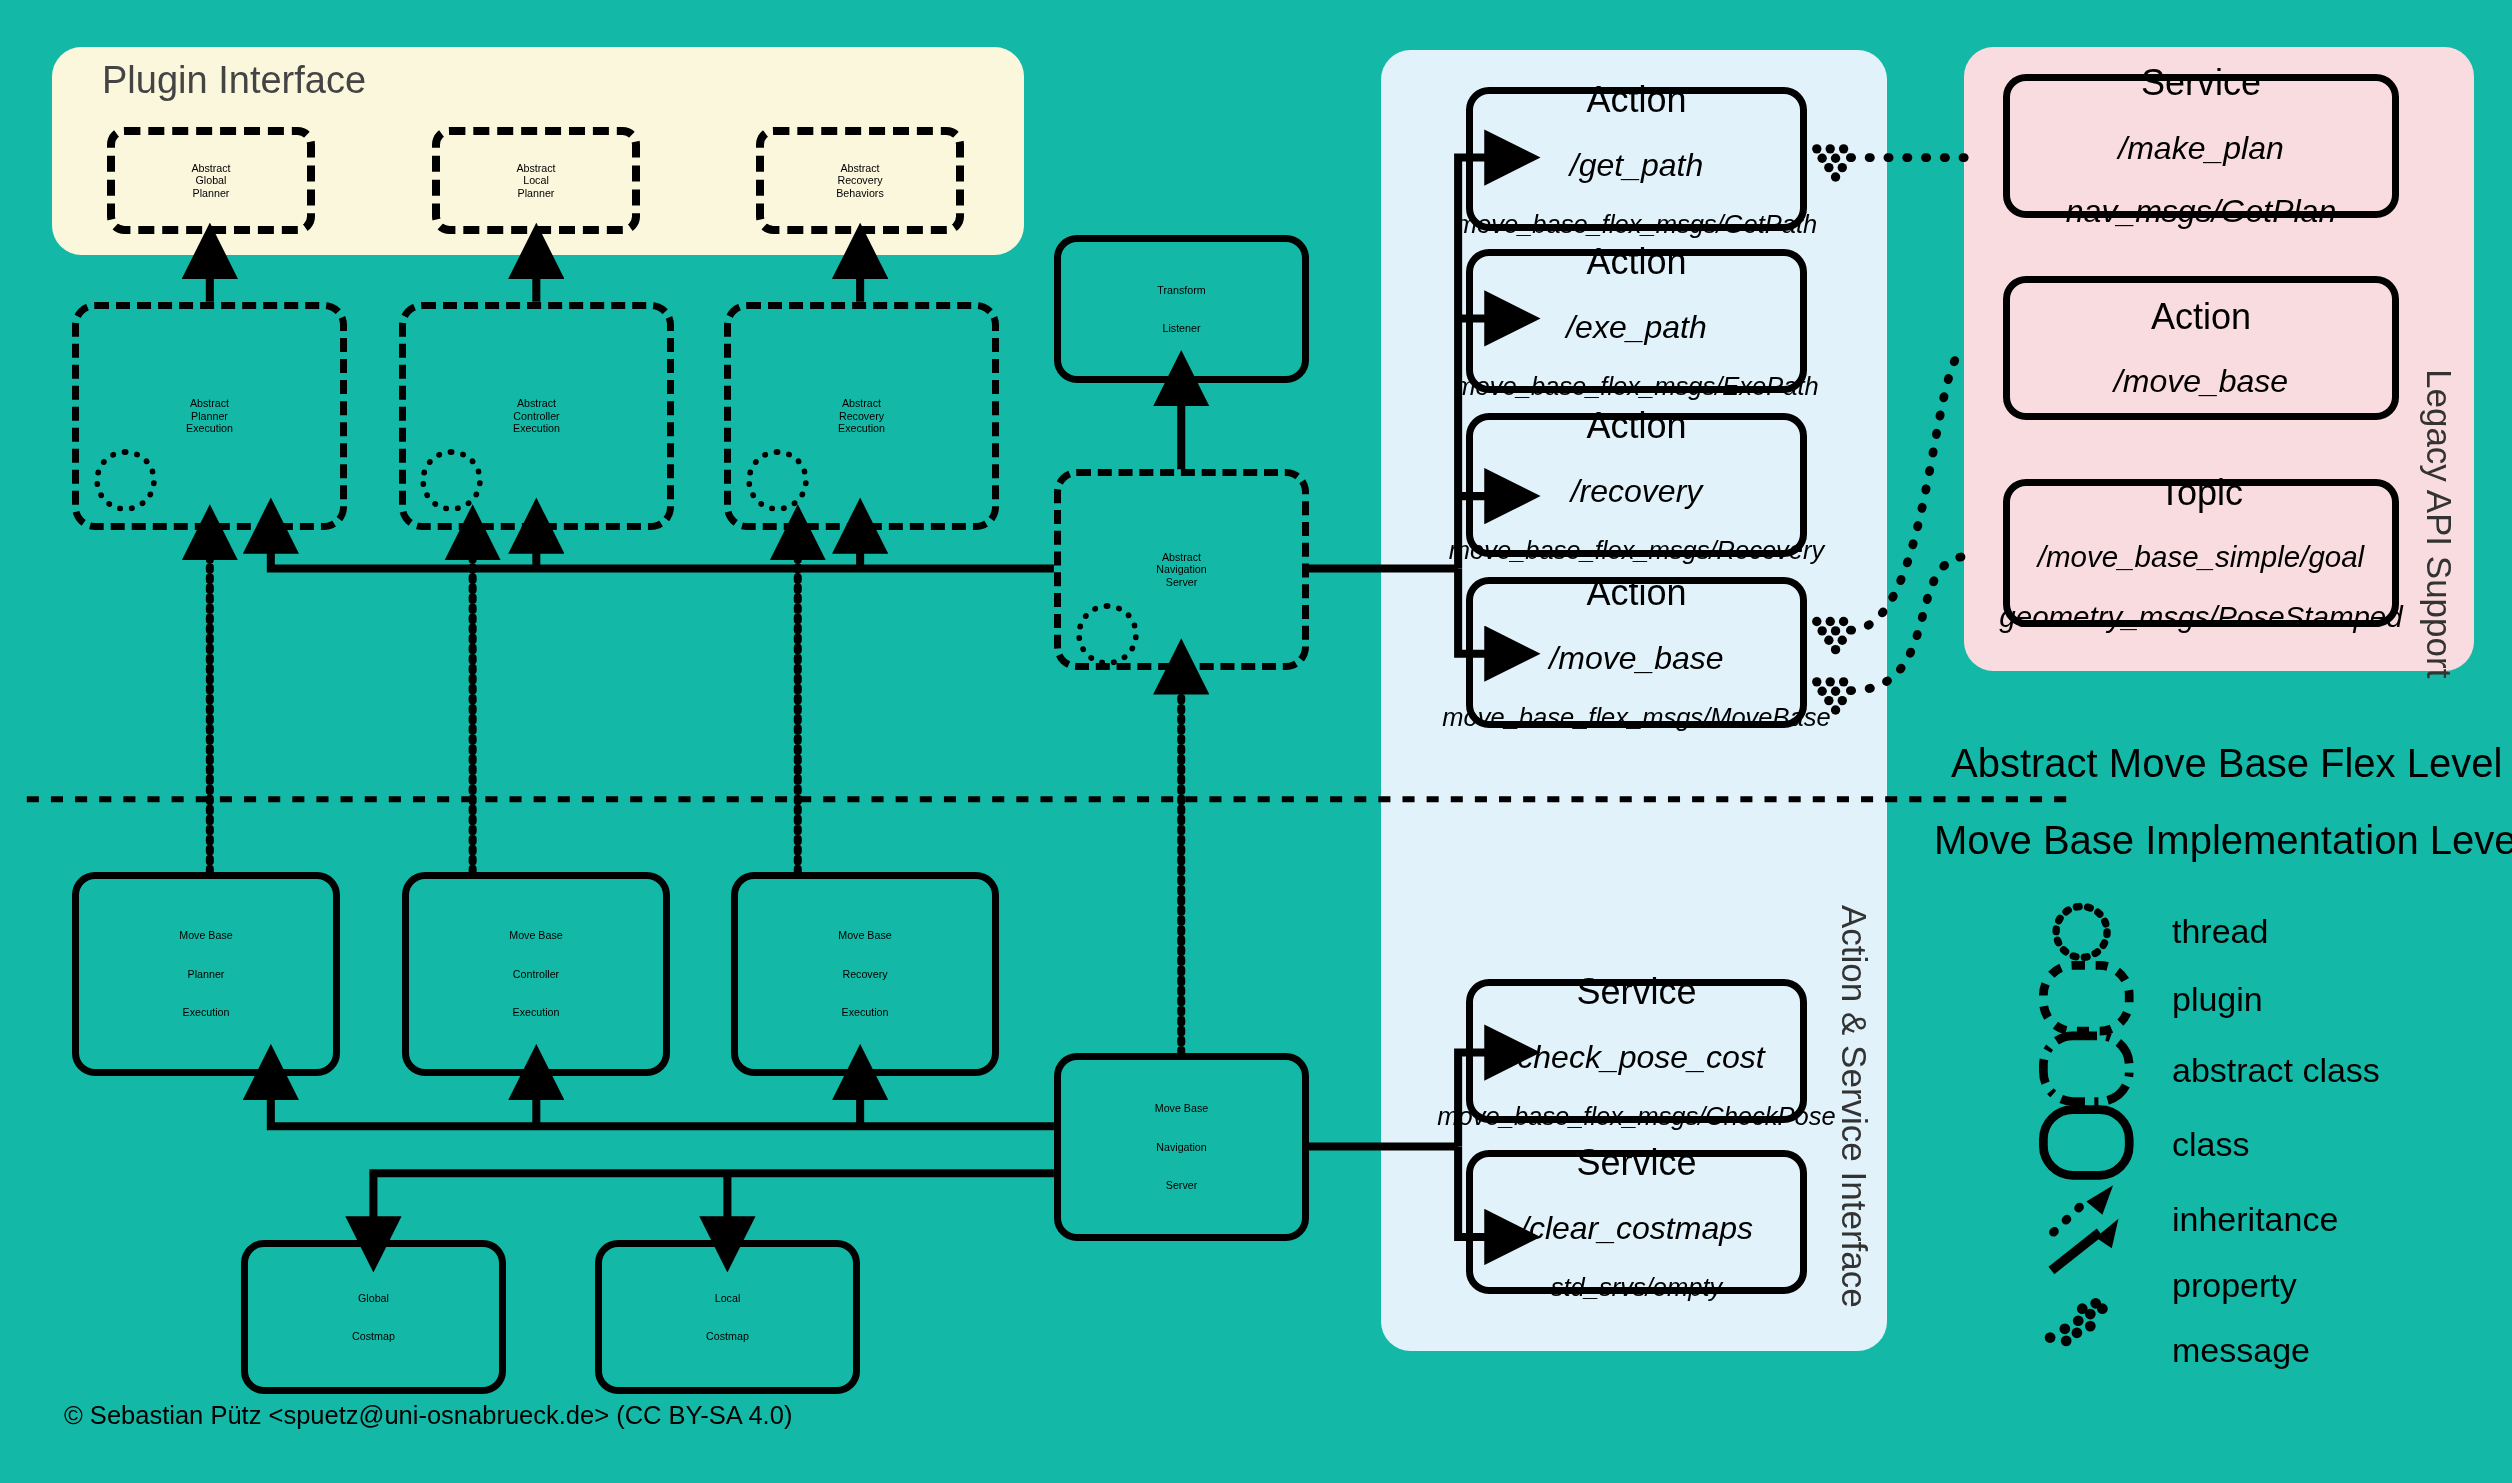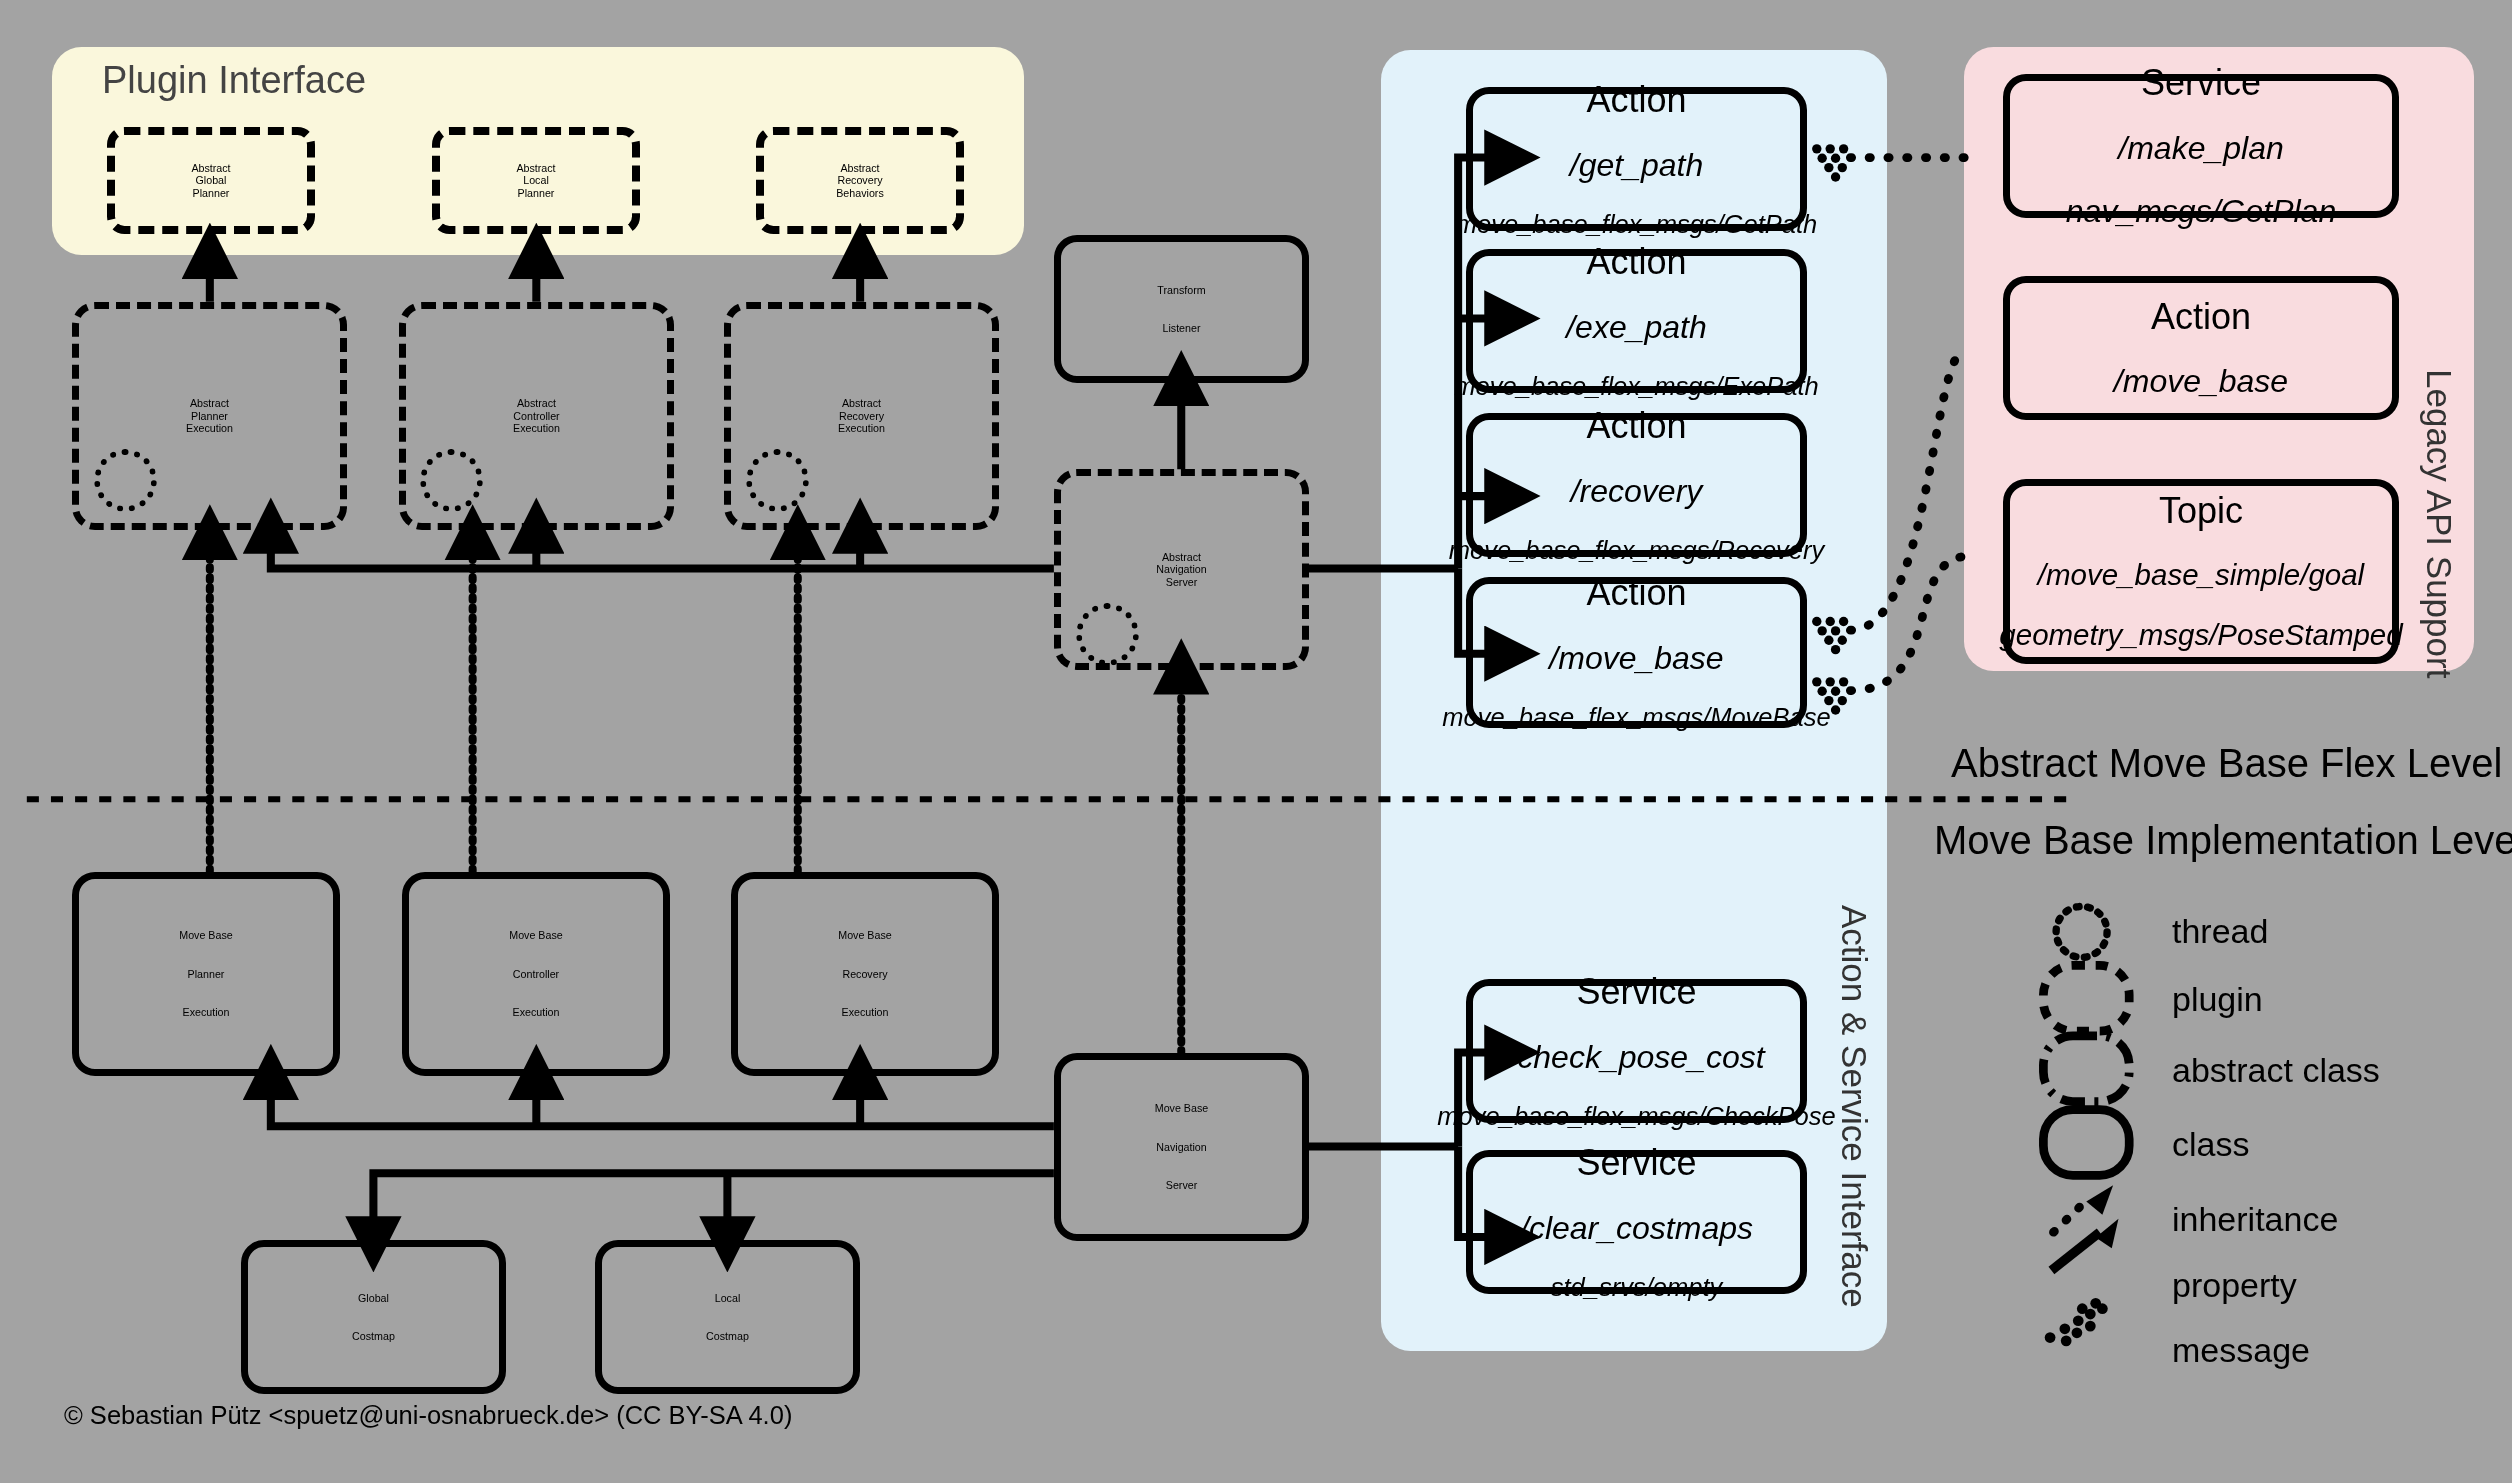--- a/index.html
+++ b/index.html
@@ -1,17 +1,17 @@
 <!DOCTYPE html>
 <html style="font-size:10.7px"><head>
 <meta charset="utf-8">
 <style>
   html,body{margin:0;padding:0;background:#fff;}
   body{font-family:"Liberation Sans",sans-serif;}
-  #root{position:relative;width:2512px;height:1483px;background:#a3a3a3;overflow:hidden;}
+  #root{position:relative;width:2512px;height:1483px;background:#14b8a6;overflow:hidden;}
   .panel{position:absolute;border-radius:29.5px;}
   .panel-title{position:absolute;color:#444;font-size:38px;white-space:nowrap;}
   .vlabel{position:absolute;color:#333;font-size:35px;white-space:nowrap;
           writing-mode:vertical-rl;text-orientation:mixed;}
   .node{position:absolute;box-sizing:border-box;display:flex;flex-direction:column;
         align-items:center;justify-content:center;text-align:center;color:#000;
         line-height:1.16;border-color:#000;background:transparent;}
   .node .t1{font-size:36px;}
   .node .t2{font-size:32px;font-style:italic;}
   .node .t3{font-size:25.5px;font-style:italic;}
@@ -240,21 +240,21 @@
 
   <div class="node n-class" style="left:2003px;top:74px;width:396px;height:144px;">
     <span class="t1">Service</span>
     <span class="t2">/make_plan</span>
     <span class="t2">nav_msgs/GetPlan</span>
   </div>
   <div class="node n-class" style="left:2003px;top:276px;width:396px;height:144px;">
     <span class="t1">Action</span>
     <span class="t2">/move_base</span>
   </div>
-  <div class="node n-class" style="left:2003px;top:479px;width:396px;height:185px;">
+  <div class="node n-class" style="left:2003px;top:479px;width:396px;height:148px;">
     <span class="t1">Topic</span>
     <span class="t2" style="font-size:29.5px;">/move_base_simple/goal</span>
     <span class="t2" style="font-size:29.5px;">geometry_msgs/PoseStamped</span>
   </div>
 
   <div class="lbl" style="left:1951px;top:741px;">Abstract Move Base Flex Level</div>
   <div class="lbl" style="left:1934px;top:818px;">Move Base Implementation Level</div>
 
   <svg class="ov" viewBox="0 0 3747 2212" preserveAspectRatio="none">
 

